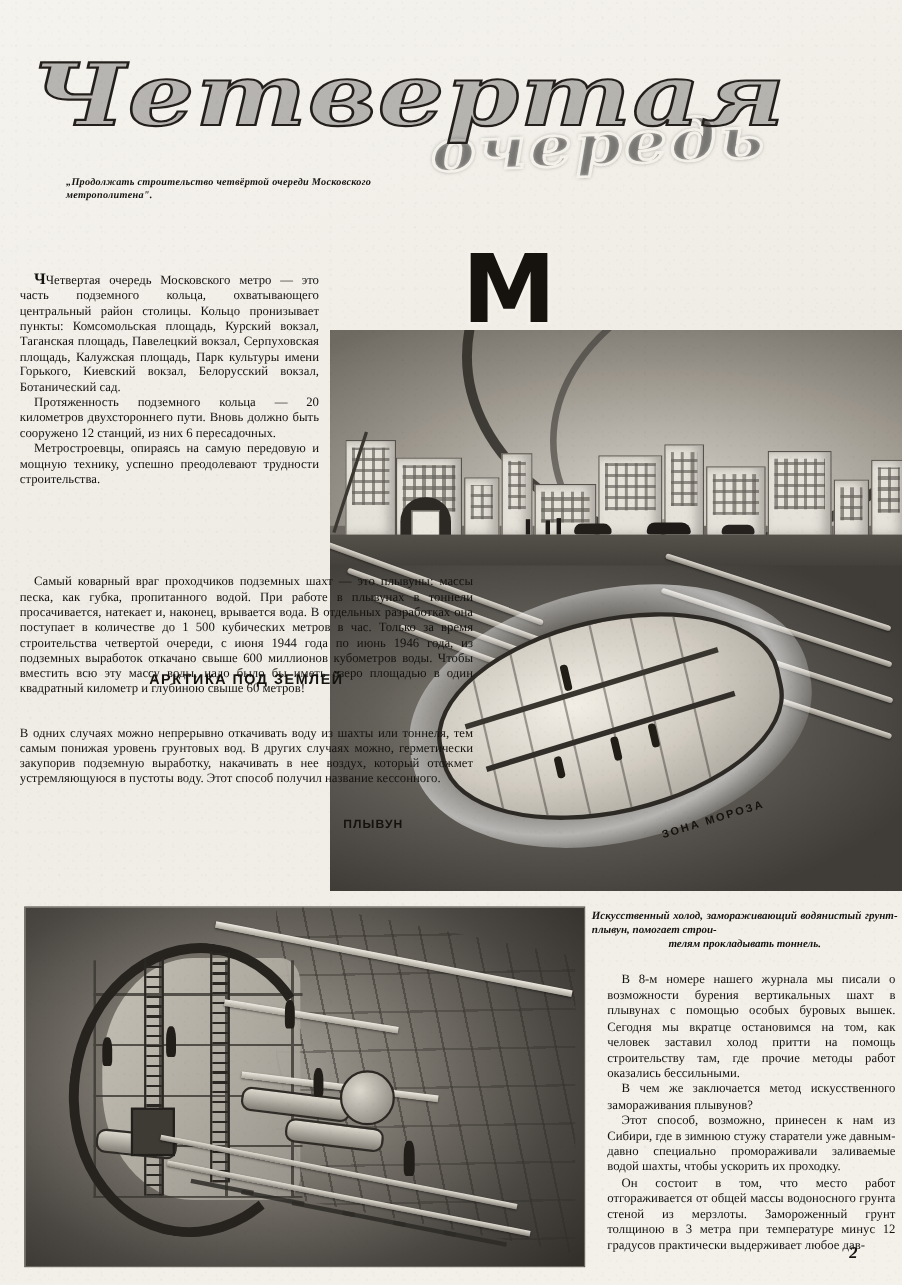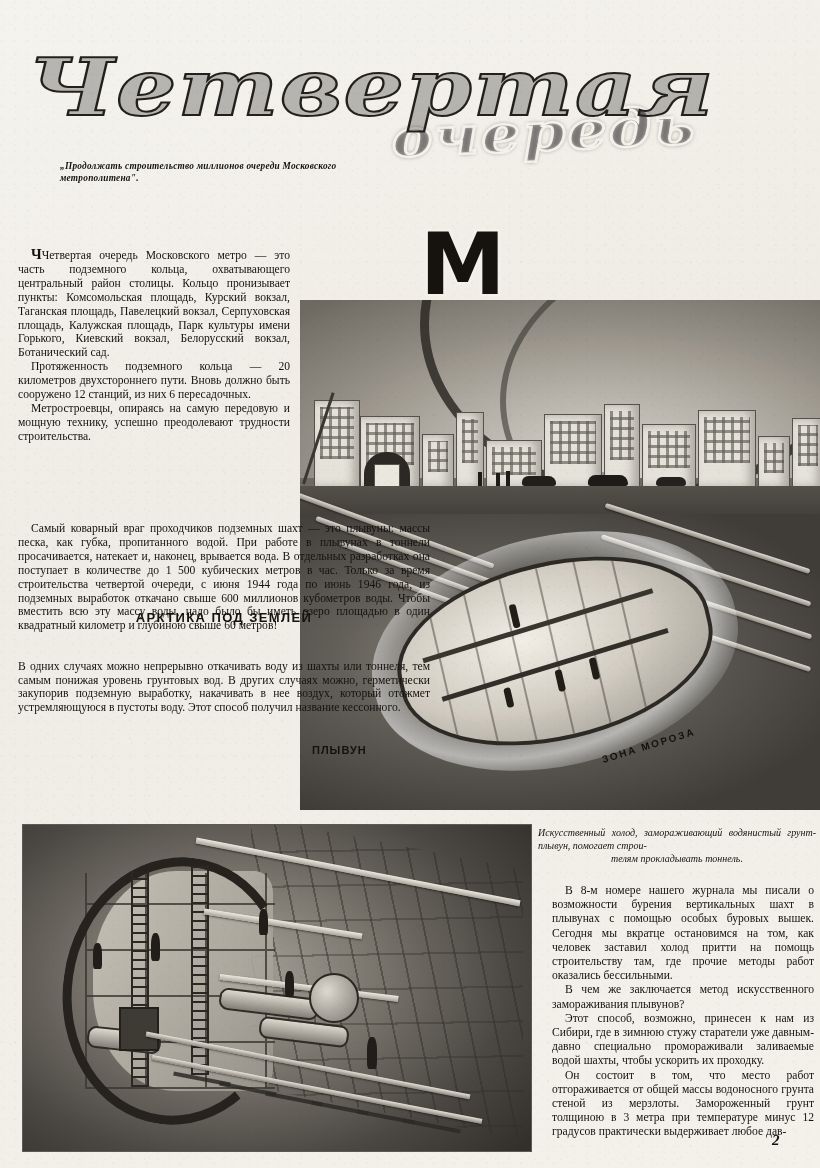--- a/index.html
+++ b/index.html
@@ -116,21 +116,21 @@
      transform:skewY(11deg);opacity:.85;}
   .bt-beam{position:absolute;height:6px;background:linear-gradient(#efebe2,#a8a399);box-shadow:0 1px 2px rgba(0,0,0,.5);}
   .bt-rail{position:absolute;height:5px;background:linear-gradient(#e6e1d7,#8e8980);box-shadow:0 1px 2px rgba(0,0,0,.45);}
   .bt-tie{position:absolute;width:58px;height:4px;background:#2d2a26;opacity:.85;}
   .bt-man{position:absolute;background:#211e1a;border-radius:40% 40% 20% 20%;}
   .bt-drum{position:absolute;border-radius:50%;background:radial-gradient(circle at 35% 35%,#ded9cf,#7e7971);border:2px solid #2b2823;}
   .bt-cyl{position:absolute;height:18px;border-radius:9px;background:linear-gradient(#ddd8ce,#858077);border:2px solid #2f2c27;}
 
   
   .cap-cold{position:absolute;left:538px;top:826px;width:278px;
-     font-style:italic;font-weight:400;font-size:10px;line-height:13px;text-align:justify;}
+     font-style:italic;font-weight:700;font-size:10px;line-height:13px;text-align:justify;}
   .cap-cold .last{display:block;text-align:center;}
   .col-right{position:absolute;left:552px;top:884px;width:262px;
      font-size:11.6px;line-height:14.2px;text-align:justify;}
 
   .pageno{position:absolute;left:772px;top:1132px;font-weight:700;font-style:italic;
      font-size:15px;font-family:"Liberation Serif",serif;}
 
   
   .script-ochered{position:absolute;left:392px;top:108px;width:400px;height:80px;
      font-family:"DejaVu Serif",serif;font-style:italic;font-size:52px;font-weight:700;
@@ -224,21 +224,21 @@
   <div class="metro-logo">
     <span class="metro-m">М</span>
   </div>
 
   <div class="title-wrap">
     <div class="title">Четвертая</div>
   </div>
 
 
   <div class="epigraph">
-    <div>„Продолжать строительство миллионов очереди Московского метрополитена".</div>
+    <div>„Продолжать строительство четвёртой очереди Московского метрополитена".</div>
   </div>
 
   <div class="col-left">
     <p><span class="dropcap">Ч</span><span>Четвертая очередь Московского метро — это часть подземного кольца, охватывающего центральный район столицы. Кольцо пронизывает пункты: Комсомольская площадь, Курский вокзал, Таганская площадь, Павелецкий вокзал, Серпуховская площадь, Калужская площадь, Парк культуры имени Горького, Киевский вокзал, Белорусский вокзал, Ботанический сад.</span></p>
     <p>Протяженность подземного кольца — 20 километров двухстороннего пути. Вновь должно быть сооружено 12 станций, из них 6 пересадочных.</p>
     <p>Метростроевцы, опираясь на самую передовую и мощную технику, успешно преодолевают трудности строительства.</p>
   </div>
 
   <div class="col-wide">
     <p>Самый коварный враг проходчиков подземных шахт — это плывуны: массы песка, как губка, пропитанного водой. При работе в плывунах в тоннели просачивается, натекает и, наконец, врывается вода. В отдельных разработках она поступает в количестве до 1 500 кубических метров в час. Только за время строительства четвертой очереди, с июня 1944 года по июнь 1946 года, из подземных выработок откачано свыше 600 миллионов кубометров воды. Чтобы вместить всю эту массу воды, надо было бы иметь озеро площадью в один квадратный километр и глубиною свыше 60 метров!</p>

